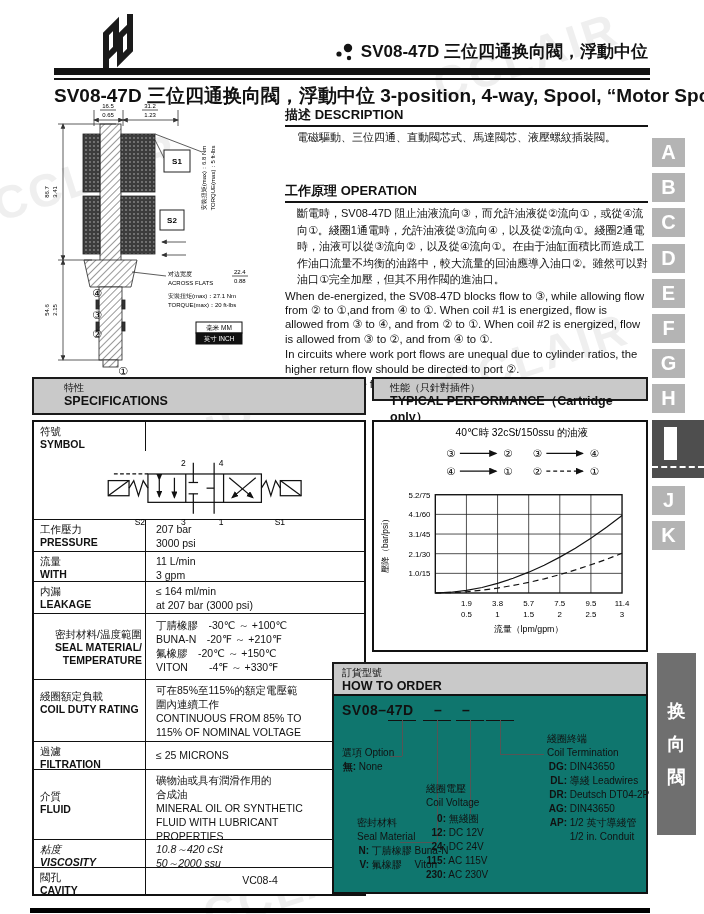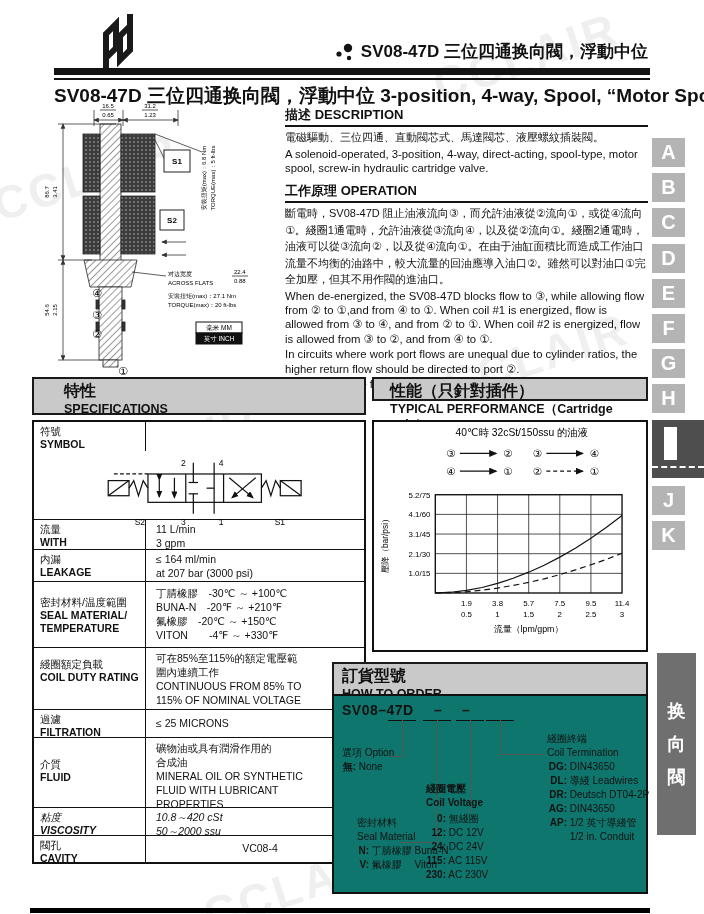--- a/index.html
+++ b/index.html
@@ -13,36 +13,36 @@
   #title-row{top:40px;right:56px;font-size:17px;font-weight:bold;white-space:nowrap;display:flex;align-items:center;gap:6px;}
   #bar-thick{left:54px;top:68px;width:596px;height:7px;background:#141414;}
   #bar-thin{left:54px;top:78px;width:596px;height:2px;background:#141414;}
   #subtitle{left:54px;top:83px;width:596px;font-size:19px;font-weight:bold;white-space:nowrap;}
   
   .tcol{width:363px;}
   #desc-block{left:285px;top:106px;}
   #oper-block{left:285px;top:182px;}
   .secline{font-size:13px;font-weight:bold;border-bottom:2px solid #141414;padding-bottom:1px;margin:0 0 2px 0;}
   .secline .zh{font-weight:bold;}
-  .p-zh{font-size:11px;line-height:1.5;margin:2px 0 1px 0;}
+  .p-zh{font-size:11px;line-height:1.5;margin:2px 0 1px 12px;}
   .p-en{font-size:11.3px;line-height:1.28;margin:1px 0 0 0;}
   
   #letter-tabs{left:652px;top:138px;width:52px;height:430px;}
   .ltr{position:absolute;left:0;width:33px;height:29px;background:#b4b4b4;color:#fff;
        font-size:20px;font-weight:bold;text-align:center;line-height:29px;}
   .ltr.active{width:52px;height:58px;background:#4e4e4e;}
   .ibar{position:absolute;left:12px;top:7px;width:13px;height:33px;background:#fff;}
   .idash{position:absolute;left:0;right:0;top:46px;border-top:2px dashed #fff;}
   
   #side-tab{left:657px;top:653px;width:39px;height:182px;background:#6f6f6f;color:#fff;
             display:flex;flex-direction:column;align-items:center;justify-content:center;gap:9px;
             font-size:18px;font-weight:bold;}
   
   .sec-head{position:absolute;background:#c9c9c9;border:2px solid #1a1a1a;box-sizing:border-box;padding-top:2px;}
-  .sec-head .zh{font-size:16px;line-height:1.3;font-weight:bold;}
+  .sec-head .zh{font-size:10px;line-height:1.3;}
   .sec-head .en{font-size:12.5px;font-weight:bold;line-height:1.25;}
   #spec-head{left:32px;top:377px;width:334px;height:38px;padding-left:30px;}
   #perf-head{left:372px;top:377px;width:276px;height:24px;padding-left:16px;}
   #order-head{left:332px;top:662px;width:316px;height:38px;padding-left:8px;}
   
   #spec-table{left:32px;top:420px;width:334px;border:2px solid #111;box-sizing:border-box;background:#fff;}
   .srow{display:flex;border-bottom:1.5px solid #111;box-sizing:border-box;}
   .srow:last-child{border-bottom:none;}
   .slabel{width:112px;border-right:1.5px solid #111;padding:3px 3px 0 6px;box-sizing:border-box;}
   .slabel .zh{font-size:10.5px;line-height:1.25;}
@@ -201,21 +201,20 @@
     <text x="183" y="241" font-size="6.5" text-anchor="middle" fill="#fff">英寸 INCH</text>
   </g>
 </svg>
 
 <section id="desc-block" class="abs tcol">
   <h3 class="secline">
     <span class="zh">描述</span>
     <span class="en">DESCRIPTION</span>
   </h3>
   <p class="p-zh">電磁驅動、三位四通、直動閥芯式、馬達閥芯、液壓螺紋插裝閥。</p>
-  <p class="p-en">A solenoid-operated, 3-position, 4-way, direct-acting, spool-type, motor spool, screw-in hydraulic cartridge valve.</p>
 </section>
 
 <section id="oper-block" class="abs tcol">
   <h3 class="secline">
     <span class="zh">工作原理</span>
     <span class="en">OPERATION</span>
   </h3>
   <p class="p-zh">斷電時，SV08-47D 阻止油液流向③，而允許油液從②流向①，或從④流向①。綫圈1通電時，允許油液從③流向④，以及從②流向①。綫圈2通電時，油液可以從③流向②，以及從④流向①。在由于油缸面積比而造成工作油口流量不均衡的油路中，較大流量的回油應導入油口②。雖然可以對油口①完全加壓，但其不用作閥的進油口。</p>
   <p class="p-en">When de-energized, the SV08-47D blocks flow to ③, while allowing flow from ② to ①,and from ④ to ①. When coil #1 is energized, flow is allowed from ③ to ④, and from ② to ①. When coil #2 is energized, flow is allowed from ③ to ②, and from ④ to ①.</p>
   <p class="p-en">In circuits where work port flows are unequal due to cylinder ratios, the higher return flow should be directed to port ②.</p>
@@ -293,38 +292,46 @@
         <polyline class="sln" points="176,39 181,31 186,47 191,31 196,39"></polyline>
         <rect x="14" y="31" width="22" height="16" fill="none" stroke="#111" stroke-width="1.3"></rect>
         <line class="sln" x1="14" y1="47" x2="36" y2="31"></line>
         <rect x="196" y="31" width="22" height="16" fill="none" stroke="#111" stroke-width="1.3"></rect>
         <line class="sln" x1="196" y1="31" x2="218" y2="47"></line>
         <text x="42" y="78" font-size="9">S2</text>
         <text x="190" y="78" font-size="9">S1</text>
       </svg>
     </div>
   </div>
+  <div class="srow" style="height:32px;">
+    <div class="slabel">
+        <div class="zh">工作壓力</div>
+        <div class="en">PRESSURE</div>
+      </div>
+    <div class="sval">207 bar
+3000 psi</div>
+  </div>
   <div class="srow" style="height:30px;">
     <div class="slabel">
         <div class="zh">流量</div>
         <div class="en">WITH</div>
       </div>
     <div class="sval">11 L/min
 3 gpm</div>
   </div>
   <div class="srow" style="height:32px;">
     <div class="slabel">
         <div class="zh">内漏</div>
         <div class="en">LEAKAGE</div>
       </div>
     <div class="sval">≤ 164 ml/min
 at 207 bar (3000 psi)</div>
   </div>
   <div class="srow" style="height:66px;">
-    <div class="slabel" style="padding-top:14px;">
+    <div class="slabel" style="padding-top:14px;text-align:right;">
         <div class="zh">密封材料/温度範圍</div>
         <div class="en">SEAL MATERIAL/ TEMPERATURE</div>
       </div>
     <div class="sval" style="padding-top:5px;">丁腈橡膠　-30℃ ～ +100℃
 BUNA-N　-20℉ ～ +210℉
 氟橡膠　-20℃ ～ +150℃
 VITON　　-4℉ ～ +330℉</div>
   </div>
   <div class="srow" style="height:62px;">
     <div class="slabel" style="padding-top:10px;">
@@ -455,21 +462,21 @@
     <div class="lab">Coil Termination</div>
     <div id="term-items">
         <div class="oi"><b class="c1">DG:</b><span> DIN43650</span></div>
         <div class="oi"><b class="c1">DL:</b><span> 導綫 Leadwires</span></div>
         <div class="oi"><b class="c1">DR:</b><span> Deutsch DT04-2P</span></div>
         <div class="oi"><b class="c1">AG:</b><span> DIN43650</span></div>
         <div class="oi"><b class="c1">AP:</b><span> 1/2 英寸導綫管</span></div>
         <div class="oi"><b class="c1"></b><span> 1/2 in. Conduit</span></div>
       </div>
   </div>
-  <div class="oblock" style="left:92px;top:86px;width:70px;font-weight:bold;">
+  <div class="oblock" style="left:92px;top:86px;width:70px;">
     <div class="lab">綫圈電壓</div>
     <div class="lab">Coil Voltage</div>
   </div>
   <div class="oblock" style="left:86px;top:116px;">
     <div id="volt-items">
         <div class="oi"><b class="c2">0:</b><span> 無綫圈</span></div>
         <div class="oi"><b class="c2">12:</b><span> DC 12V</span></div>
         <div class="oi"><b class="c2">24:</b><span> DC 24V</span></div>
         <div class="oi"><b class="c2">115:</b><span> AC 115V</span></div>
         <div class="oi"><b class="c2">230:</b><span> AC 230V</span></div>

